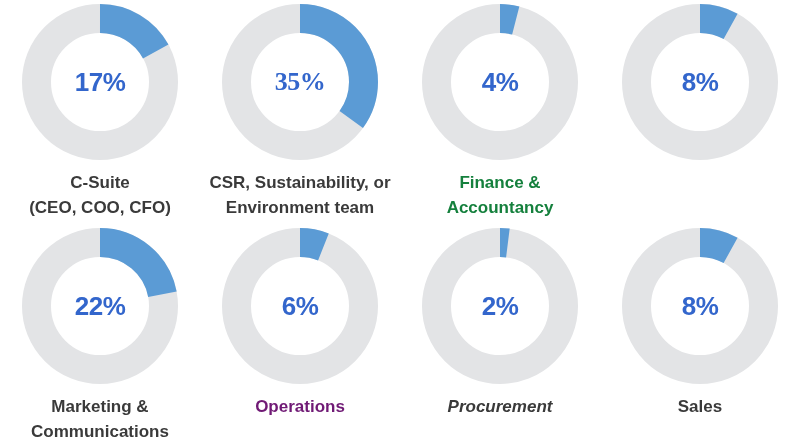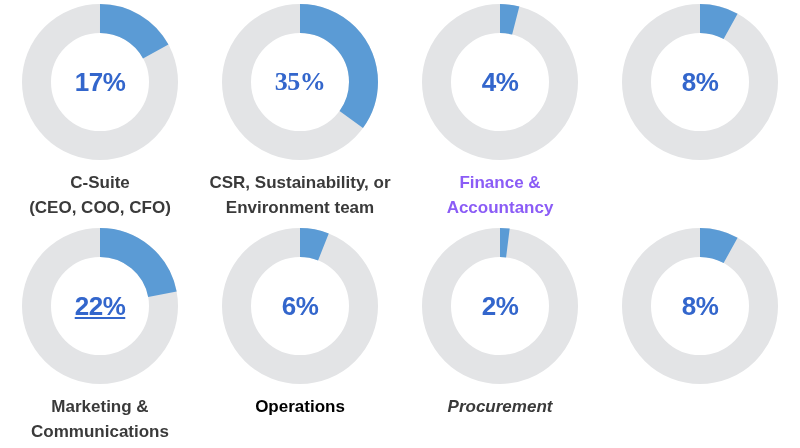--- a/index.html
+++ b/index.html
@@ -100,55 +100,55 @@
   </div>
 
   <div class="donut-cell">
     <div class="donut-wrap">
       <svg class="donut-svg" viewBox="0 0 160 160">
         <circle class="donut-track" cx="80" cy="80" r="63.5" fill="none" stroke="#e3e4e6" stroke-width="29"></circle>
         <circle class="donut-arc" cx="80" cy="80" r="63.5" fill="none" stroke="#5b9bd5" stroke-width="29" transform="rotate(-90 80 80)" stroke-dasharray="15.96 383.02"></circle>
       </svg>
       <div class="donut-value" style="color: rgb(51, 102, 204);">4%</div>
     </div>
-    <div class="donut-label" style="color: #8b5cf6;">Finance &amp;
+    <div class="donut-label" style="color: #15803d;">Finance &amp;
 Accountancy</div>
   </div>
 
   <div class="donut-cell">
     <div class="donut-wrap">
       <svg class="donut-svg" viewBox="0 0 160 160">
         <circle class="donut-track" cx="80" cy="80" r="63.5" fill="none" stroke="#e3e4e6" stroke-width="29"></circle>
         <circle class="donut-arc" cx="80" cy="80" r="63.5" fill="none" stroke="#5b9bd5" stroke-width="29" transform="rotate(-90 80 80)" stroke-dasharray="31.92 367.06"></circle>
       </svg>
       <div class="donut-value" style="color: rgb(51, 102, 204);">8%</div>
     </div>
   </div>
 
   <div class="donut-cell row-2">
     <div class="donut-wrap">
       <svg class="donut-svg" viewBox="0 0 160 160">
         <circle class="donut-track" cx="80" cy="80" r="63.5" fill="none" stroke="#e3e4e6" stroke-width="29"></circle>
         <circle class="donut-arc" cx="80" cy="80" r="63.5" fill="none" stroke="#5b9bd5" stroke-width="29" transform="rotate(-90 80 80)" stroke-dasharray="87.78 311.21"></circle>
       </svg>
-      <div class="donut-value" style="color: rgb(51, 102, 204); text-decoration: underline;">22%</div>
+      <div class="donut-value" style="color: rgb(51, 102, 204);">22%</div>
     </div>
     <div class="donut-label" style="color: rgb(58, 58, 58);">Marketing &amp;
 Communications</div>
   </div>
 
   <div class="donut-cell row-2">
     <div class="donut-wrap">
       <svg class="donut-svg" viewBox="0 0 160 160">
         <circle class="donut-track" cx="80" cy="80" r="63.5" fill="none" stroke="#e3e4e6" stroke-width="29"></circle>
         <circle class="donut-arc" cx="80" cy="80" r="63.5" fill="none" stroke="#5b9bd5" stroke-width="29" transform="rotate(-90 80 80)" stroke-dasharray="23.94 375.04"></circle>
       </svg>
       <div class="donut-value" style="color: rgb(51, 102, 204);">6%</div>
     </div>
-    <div class="donut-label" style="color: #000000;">Operations</div>
+    <div class="donut-label" style="color: #701a75;">Operations</div>
   </div>
 
   <div class="donut-cell row-2">
     <div class="donut-wrap">
       <svg class="donut-svg" viewBox="0 0 160 160">
         <circle class="donut-track" cx="80" cy="80" r="63.5" fill="none" stroke="#e3e4e6" stroke-width="29"></circle>
         <circle class="donut-arc" cx="80" cy="80" r="63.5" fill="none" stroke="#5b9bd5" stroke-width="29" transform="rotate(-90 80 80)" stroke-dasharray="7.98 391.00"></circle>
       </svg>
       <div class="donut-value" style="color: rgb(51, 102, 204);">2%</div>
     </div>
@@ -156,15 +156,16 @@
   </div>
 
   <div class="donut-cell row-2">
     <div class="donut-wrap">
       <svg class="donut-svg" viewBox="0 0 160 160">
         <circle class="donut-track" cx="80" cy="80" r="63.5" fill="none" stroke="#e3e4e6" stroke-width="29"></circle>
         <circle class="donut-arc" cx="80" cy="80" r="63.5" fill="none" stroke="#5b9bd5" stroke-width="29" transform="rotate(-90 80 80)" stroke-dasharray="31.92 367.06"></circle>
       </svg>
       <div class="donut-value" style="color: rgb(51, 102, 204);">8%</div>
     </div>
+    <div class="donut-label" style="color: rgb(58, 58, 58);">Sales</div>
   </div>
 
 </div>
 
 </body></html>

